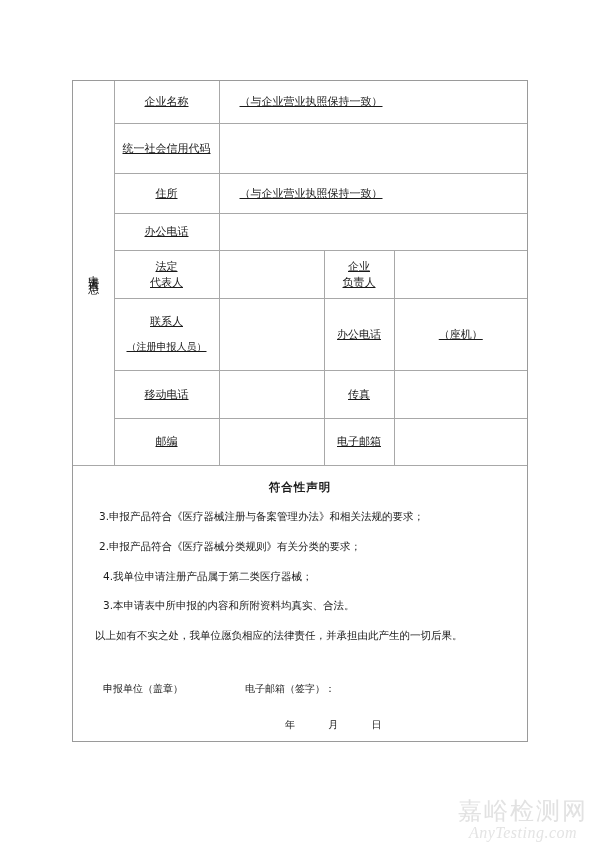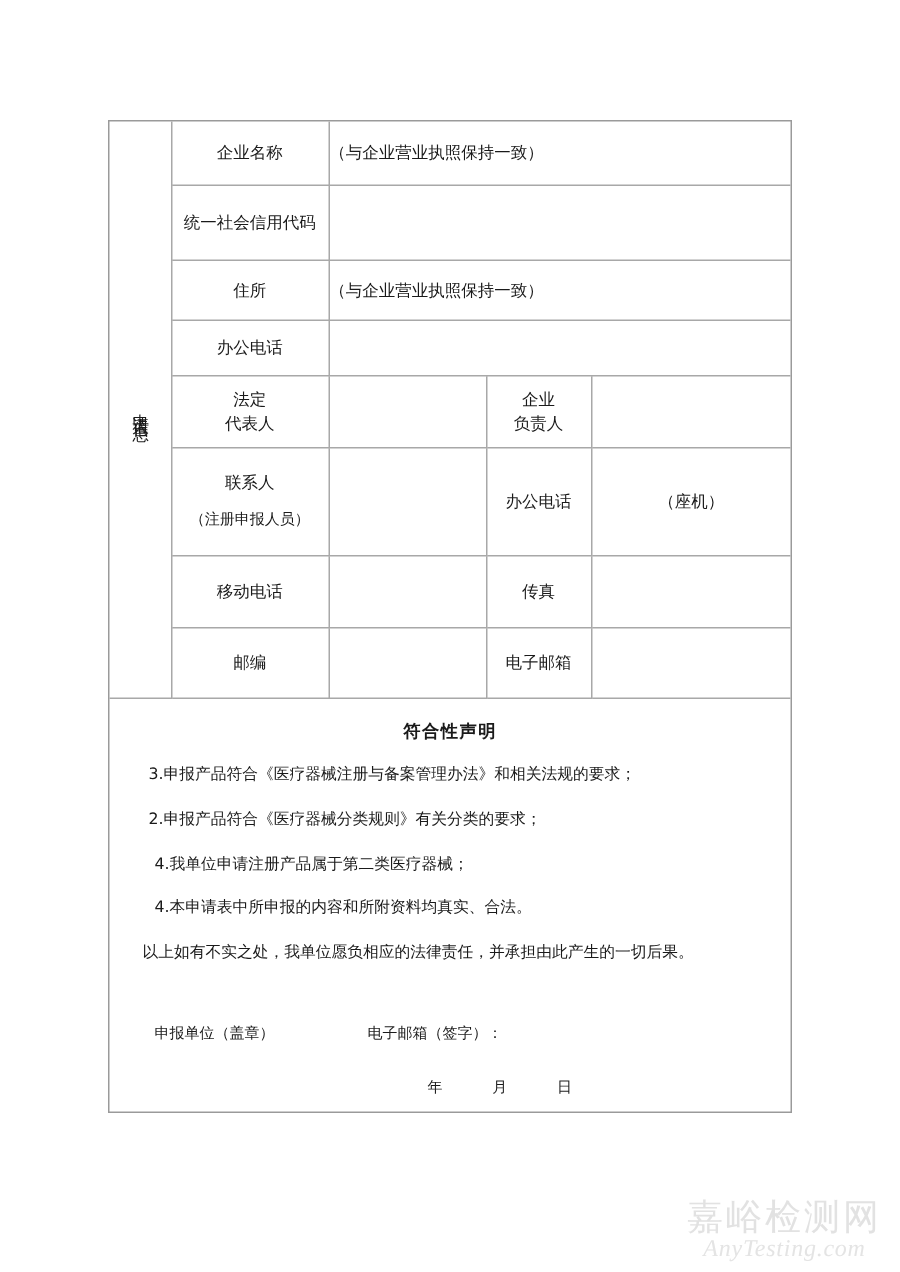--- a/index.html
+++ b/index.html
@@ -34,27 +34,28 @@
     border-collapse: collapse;
     table-layout: fixed;
   }
   .info-table td {
     border: 1px solid #a8a8a8;
     font-size: 11px;
     line-height: 1.45;
     color: #1a1a1a;
     vertical-align: middle;
     padding: 2px 0;
+    text-decoration: underline;
   }
   .info-table td.labelcell {
     text-align: center;
   }
   .info-table td.valuecell {
     text-align: left;
-    padding-left: 0;
+    padding-left: 20px;
   }
   .info-table td.blank {
     text-align: center;
   }
   .info-table td.centered-val {
     text-align: center;
   }
   
   .info-table tr td:first-child { border-left: none; }
   .info-table tr td:last-child { border-right: none; }
@@ -230,21 +231,21 @@
 
     </tbody>
   </table>
 
   <div id="declaration">
     <div id="decl-title">符合性声明</div>
 
     <p class="decl-line">3.申报产品符合《医疗器械注册与备案管理办法》和相关法规的要求；</p>
     <p class="decl-line">2.申报产品符合《医疗器械分类规则》有关分类的要求；</p>
     <p class="decl-line indented">4.我单位申请注册产品属于第二类医疗器械；</p>
-    <p class="decl-line indented">4.本申请表中所申报的内容和所附资料均真实、合法。</p>
+    <p class="decl-line indented">3.本申请表中所申报的内容和所附资料均真实、合法。</p>
     <p class="decl-closing">以上如有不实之处，我单位愿负相应的法律责任，并承担由此产生的一切后果。</p>
   </div>
 
   <div id="signature-area">
     <div id="sig-row">
       <span id="sig-stamp">申报单位（盖章）</span>
       <span id="sig-legal">电子邮箱（签字）：</span>
     </div>
     <div id="sig-date-row">
       <span class="date-y">年</span>

